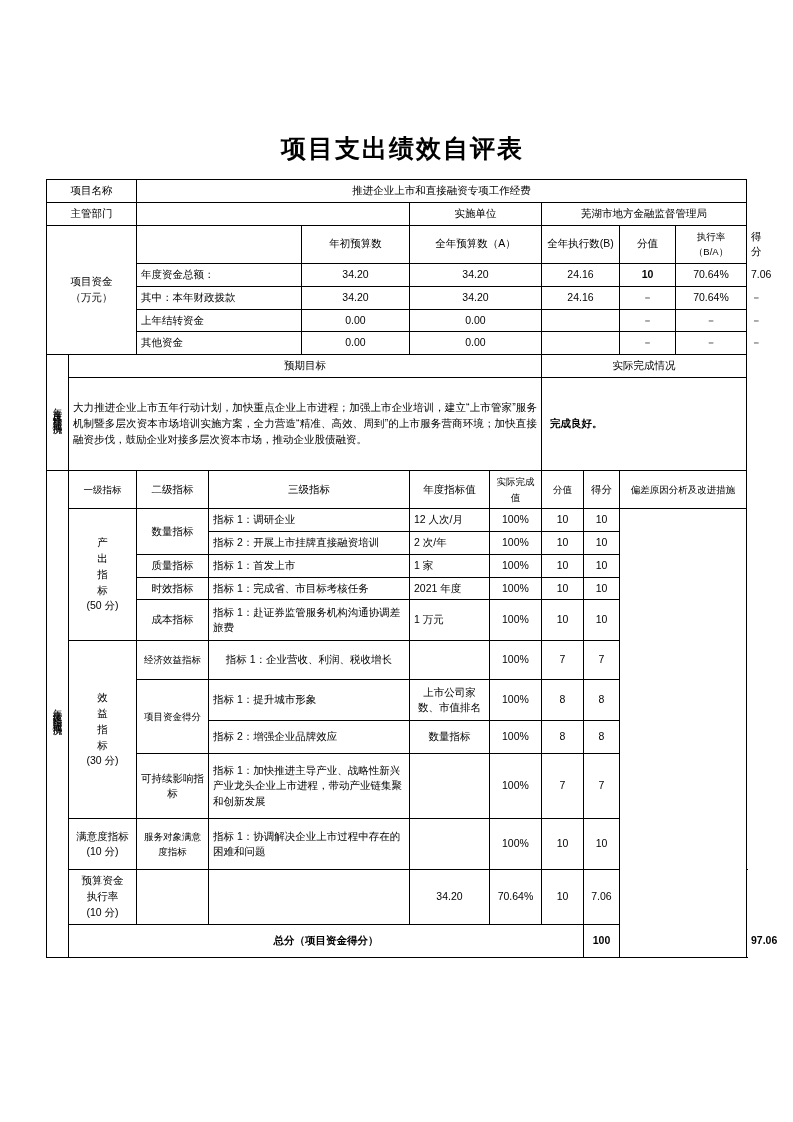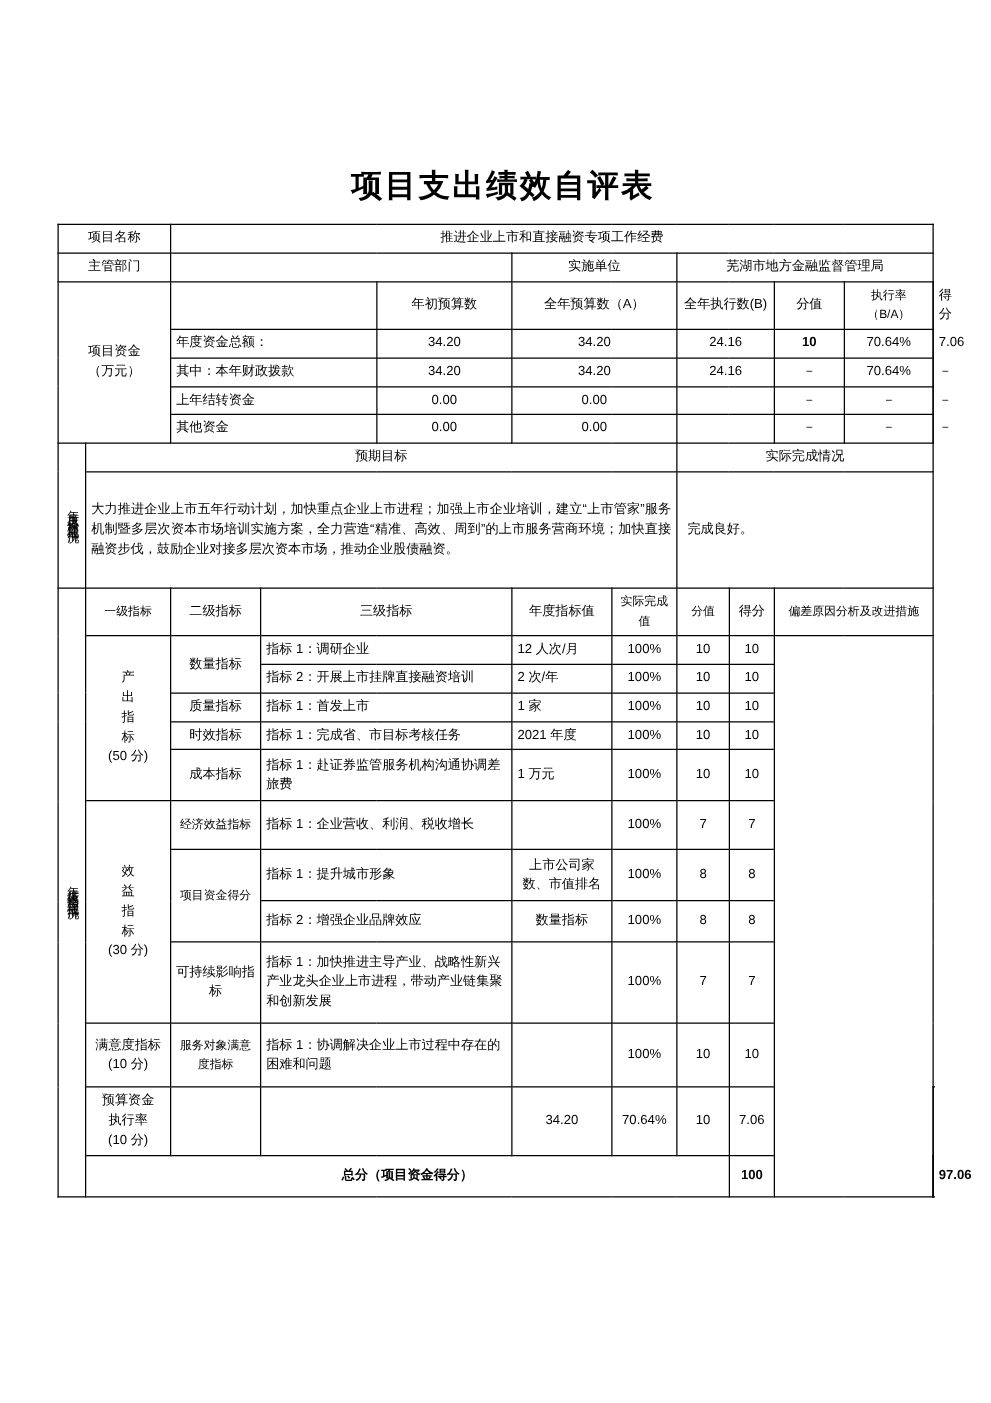--- a/index.html
+++ b/index.html
@@ -162,21 +162,21 @@
 
     <tr>
       <td class="c" rowspan="2" style="padding:2px;">
         <span class="vert small">年度总体目标完成情况</span>
       </td>
       <td class="c" colspan="6">预期目标</td>
       <td class="c" colspan="4">实际完成情况</td>
     </tr>
     <tr>
       <td class="desc" colspan="6" style="height:86px;">大力推进企业上市五年行动计划，加快重点企业上市进程；加强上市企业培训，建立“上市管家”服务机制暨多层次资本市场培训实施方案，全力营造“精准、高效、周到”的上市服务营商环境；加快直接融资步伐，鼓励企业对接多层次资本市场，推动企业股债融资。</td>
-      <td class="l" colspan="4" style="vertical-align:middle; padding-left:8px;">完成良好。</td>
+      <td class="l" colspan="4" style="vertical-align:middle; padding-left:8px;font-weight:bold;">完成良好。</td>
     </tr>
 
     <tr>
       <td class="c" rowspan="13" style="padding:2px;">
         <span class="vert small">年度绩效指标完成情况</span>
       </td>
       <td class="c">
         <span class="small">一级指标</span>
       </td>
       <td class="c">二级指标</td>
@@ -244,21 +244,21 @@
 
     <tr>
       <td class="c" rowspan="4">
         <div>效</div>
         <div>益</div>
         <div>指</div>
         <div>标</div>
         <div>(30 分)</div>
       </td>
       <td class="c"><span class="small">经济效益指标</span></td>
-      <td class="l" colspan="2" style="height:32px;">指标 1：企业营收、利润、税收增长</td>
+      <td class="l" colspan="2" style="height:32px;text-align:center;">指标 1：企业营收、利润、税收增长</td>
       <td class="l"></td>
       <td class="c">100%</td>
       <td class="c">7</td>
       <td class="c">7</td>
     </tr>
     <tr>
       <td class="c" rowspan="2"><span class="small">项目资金得分</span></td>
       <td class="l" colspan="2" style="height:34px;">指标 1：提升城市形象</td>
       <td class="c small">上市公司家数、市值排名</td>
       <td class="c">100%</td>

